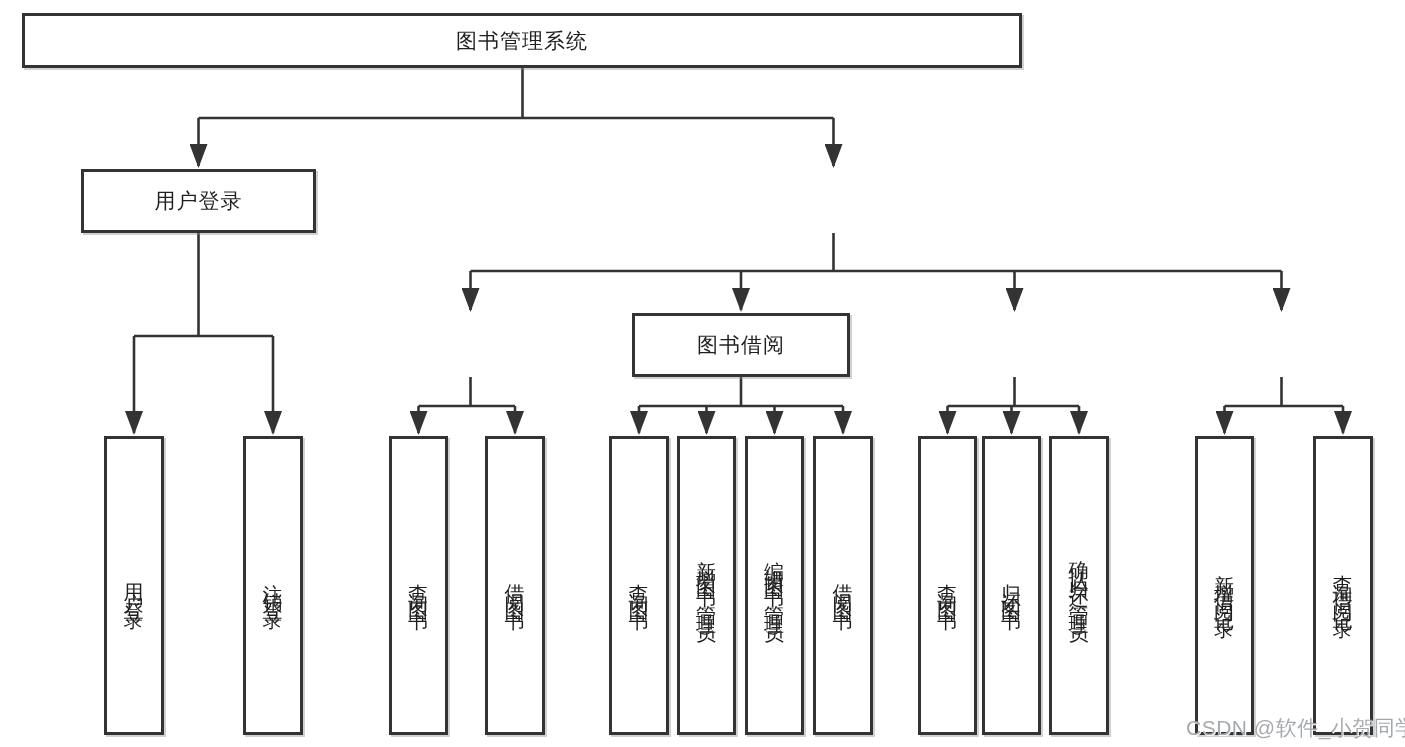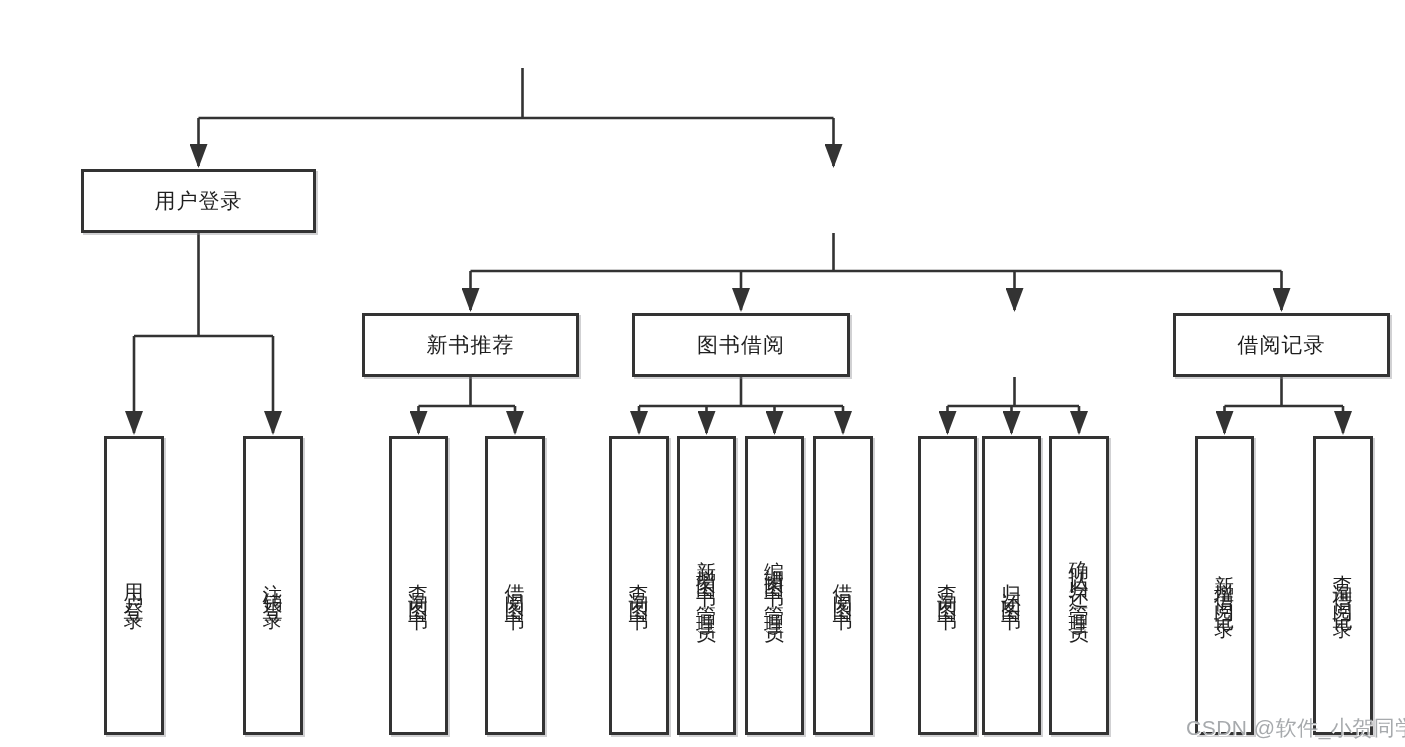--- a/index.html
+++ b/index.html
@@ -79,33 +79,30 @@
       <line class="wire arr" x1="1079" y1="406" x2="1079" y2="433"></line>
     </g>
 
     <g>
       <path class="wire" d="M1281.5 377 V406 M1224.5 406 H1343"></path>
       <line class="wire arr" x1="1224.5" y1="406" x2="1224.5" y2="433"></line>
       <line class="wire arr" x1="1343" y1="406" x2="1343" y2="433"></line>
     </g>
   </svg>
 
+  <div class="node h" style="left:22px;top:13px;width:1000px;height:55px">
+    <span>图书管理系统</span>
+  </div>
 
   <div class="node h" style="left:81px;top:169px;width:235px;height:64px">
     <span>用户登录</span>
   </div>
 
-  <div class="node h" style="left:362px;top:313px;width:217px;height:64px">
-    <span>新书推荐</span>
-  </div>
   <div class="node h" style="left:632px;top:313px;width:218px;height:64px">
     <span>图书借阅</span>
-  </div>
-  <div class="node h" style="left:1173px;top:313px;width:217px;height:64px">
-    <span>借阅记录</span>
   </div>
 
   <div class="node v" style="left:104px;top:436px;width:60px;height:299px">
     <span>用户登录</span>
   </div>
   <div class="node v" style="left:243px;top:436px;width:60px;height:299px">
     <span>注销登录</span>
   </div>
 
   <div class="node v" style="left:389px;top:436px;width:59px;height:299px">

